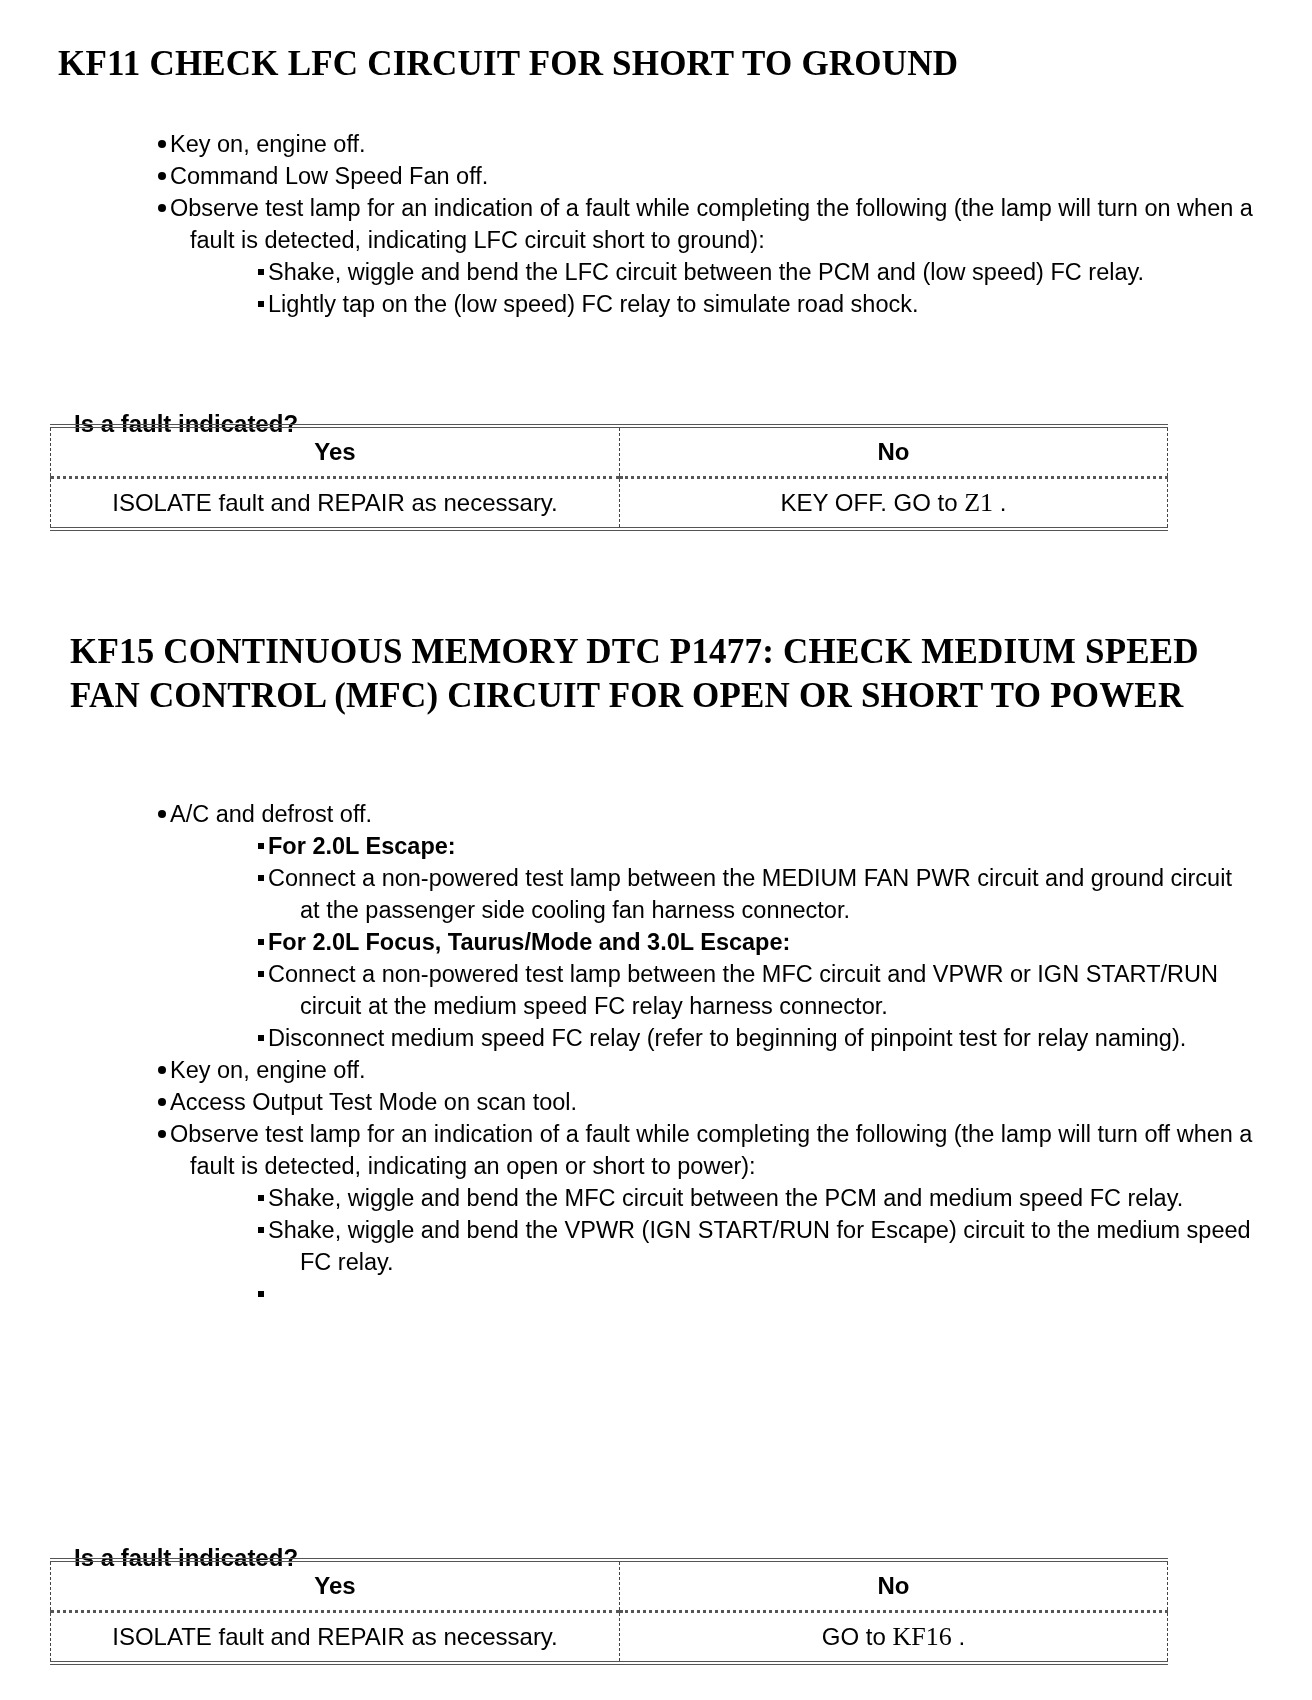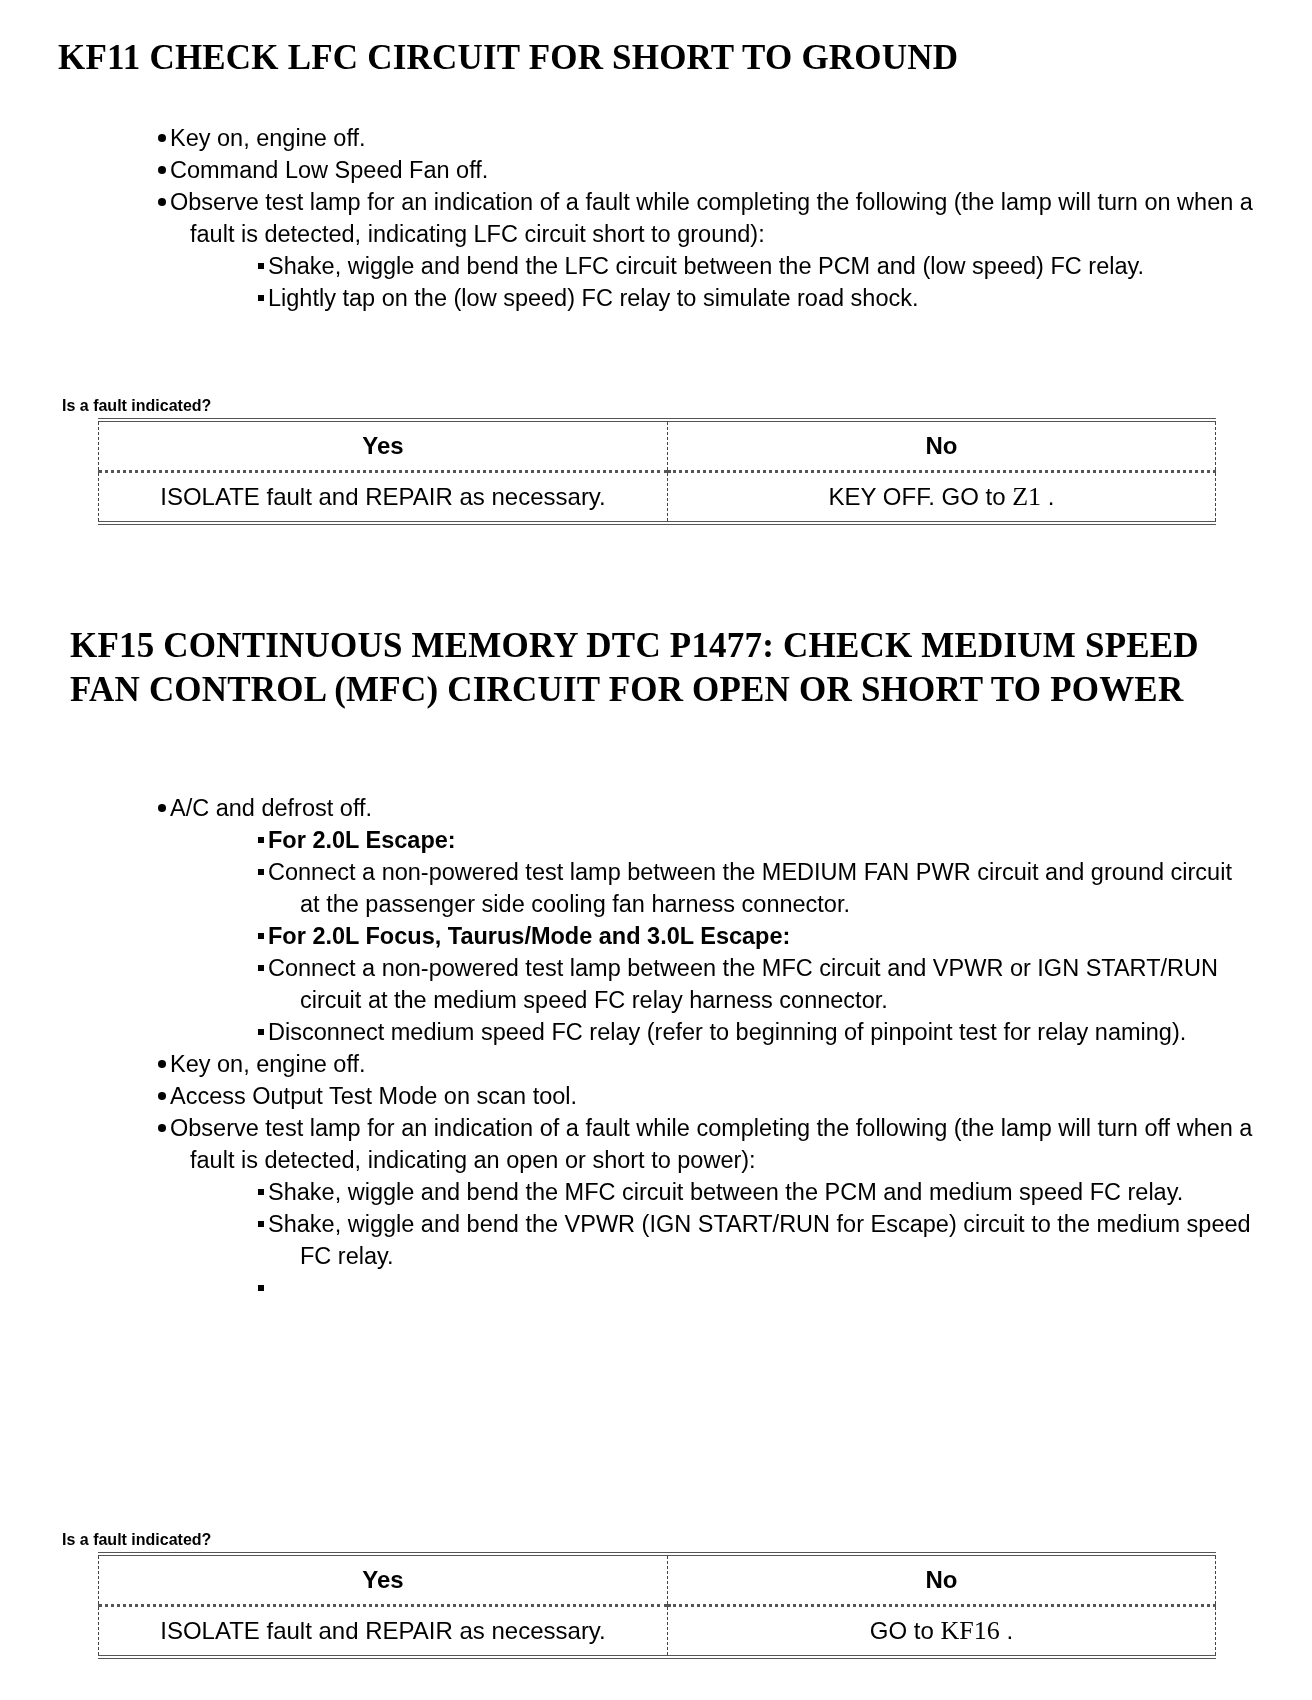--- a/index.html
+++ b/index.html
@@ -1,17 +1,17 @@
 <!DOCTYPE html>
 <html><head>
 <meta charset="utf-8">
 <style>
   html, body { margin: 0; padding: 0; background: #ffffff; }
   body { width: 1312px; height: 1700px; position: relative; color: #000; overflow: hidden; }
-  .page { position: absolute; left: 0; top: 2px; width: 1312px; height: 1360px; }
+  .page { position: absolute; left: 0; top: 8px; width: 1312px; height: 1360px; }
   h1.section-title {
     font-family: "Liberation Serif", "DejaVu Serif", serif;
     font-weight: bold;
     font-size: 35px;
     line-height: 44px;
     margin: 0;
     position: absolute;
     left: 58px;
     letter-spacing: 0.2px;
   }
@@ -31,36 +31,35 @@
   .step.l1.wrap { padding-left: 32px; text-indent: -32px; }
   .step.l2 { padding-left: 100px; }
   .step.l2 .bullet { display: inline-block; width: 6px; height: 6px; background: #000; margin-right: 4px; vertical-align: 5px; }
   .step.l2.wrap { padding-left: 142px; text-indent: -42px; }
   .step.bold .txt { font-weight: bold; }
   .question {
     position: absolute;
     left: 58px;
     font-family: "Liberation Sans", "DejaVu Sans", sans-serif;
     font-weight: bold;
-    font-size: 16px;
+    font-size: 24px;
     line-height: 28px;
-    margin: 4px;
+    margin: 16px;
   }
   table.decision {
     position: absolute;
     left: 50px;
     width: 1118px;
     border-collapse: collapse;
     font-family: "Liberation Sans", "DejaVu Sans", sans-serif;
     font-size: 24px;
     border-top: 4px double #555;
     border-bottom: 4px double #555;
     border-left: 1px dashed #444;
     border-right: 1px dashed #444;
-    margin-left: 48px;
   }
   table.decision th, table.decision td {
     height: 48px;
     padding: 0 6px;
     vertical-align: middle;
   }
   table.decision th {
     font-weight: bold;
     text-align: center;
     border-bottom: 3px dotted #555;

